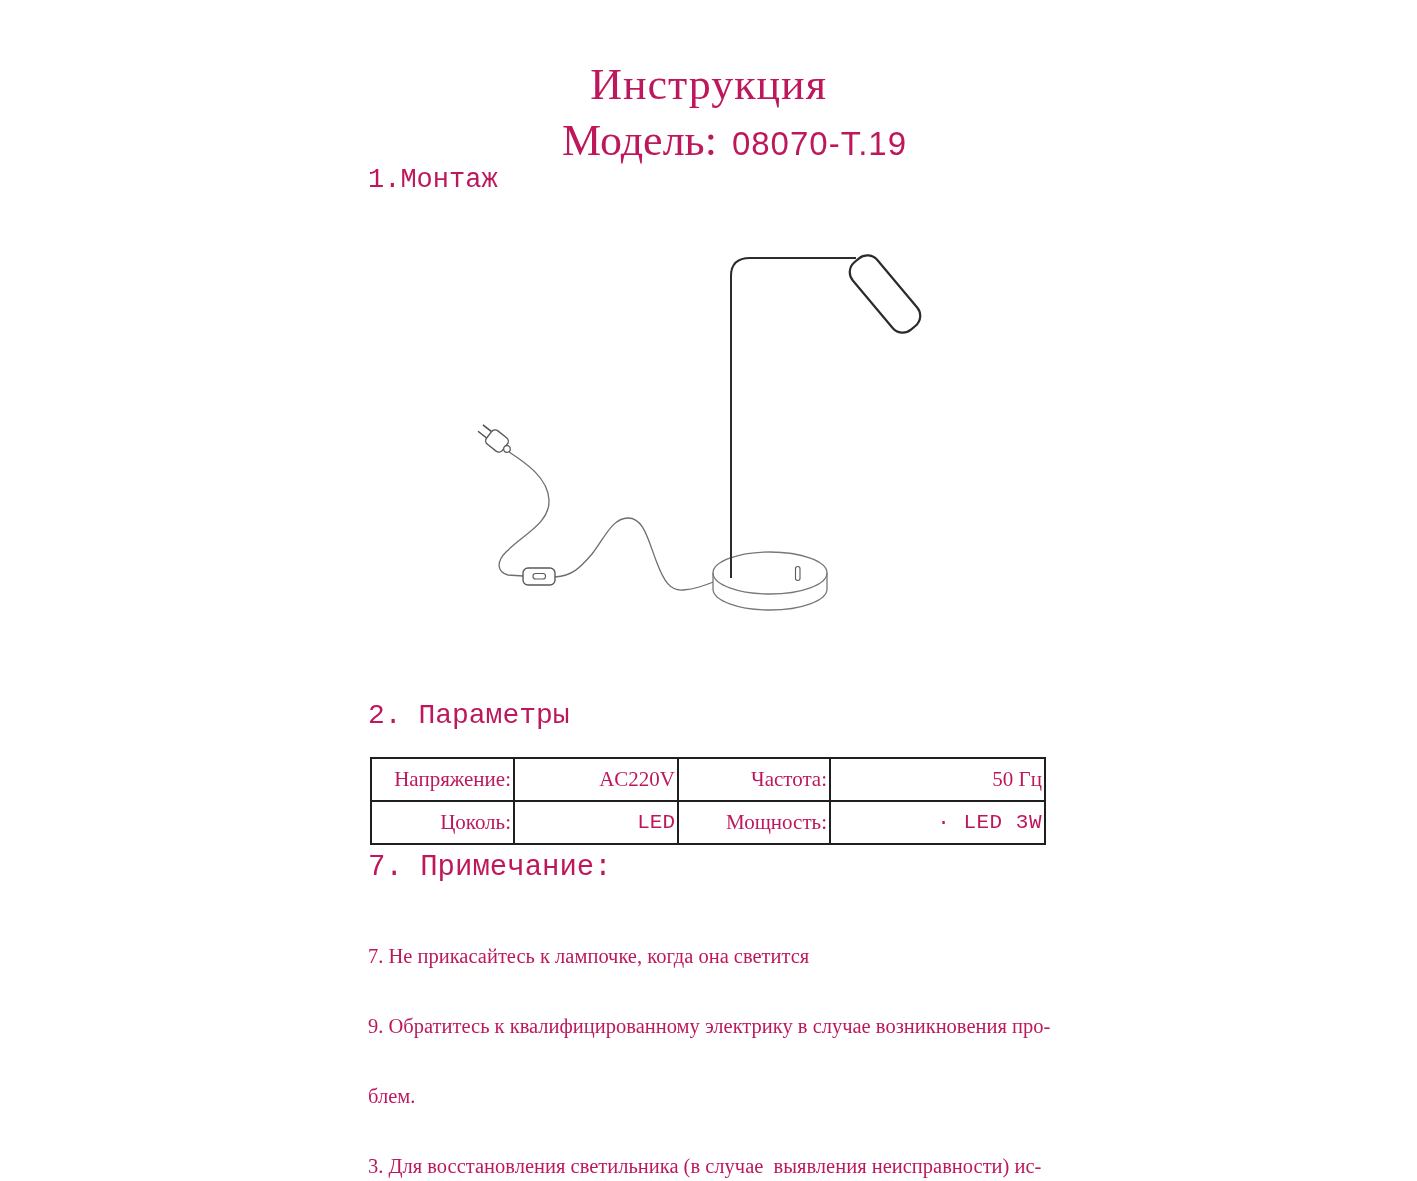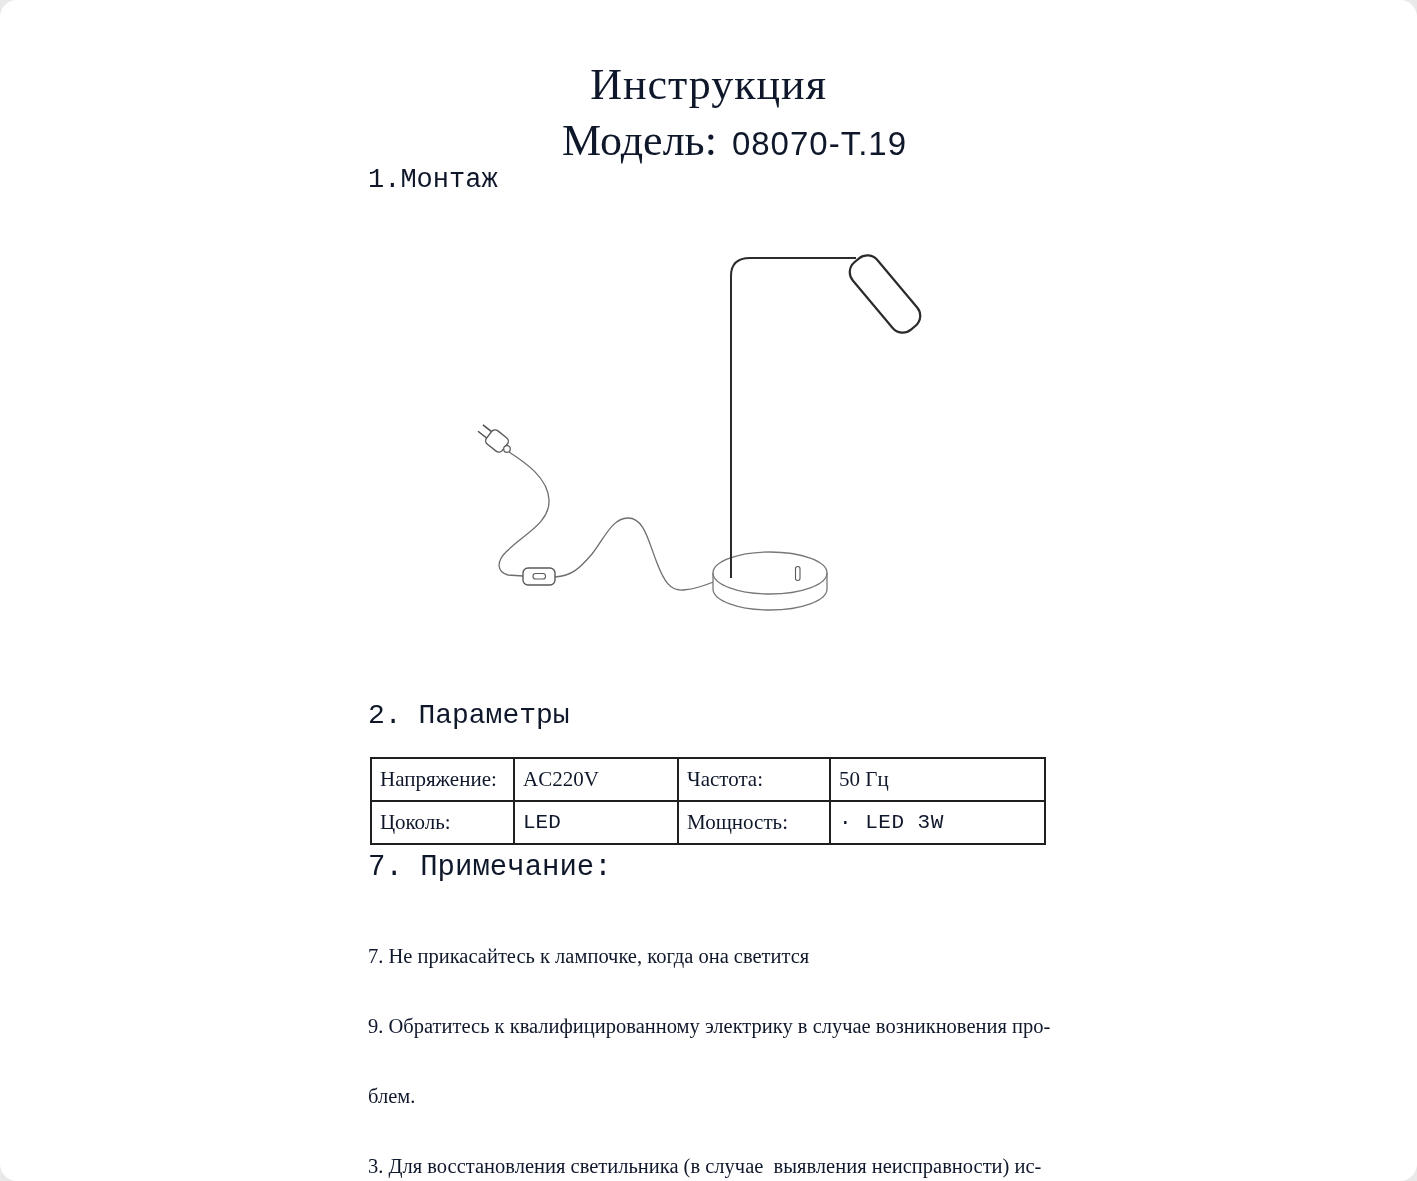--- a/index.html
+++ b/index.html
@@ -2,23 +2,22 @@
 <html><head>
 <meta charset="utf-8">
 <style>
   html,body { margin:0; padding:0; background:#e9e9e9; }
   .page {
     position:relative;
     width:1417px; height:1181px;
     margin:0 auto;
     background:#ffffff;
     font-family:"Liberation Serif", serif;
-    color:#0f172a;
+    color:#be185d;
     overflow:hidden;
-    border-radius:17px;
   }
   .title {
     position:absolute; top:62px; left:0; right:0;
     text-align:center;
     font-size:44px; line-height:1.05;
     letter-spacing:1px;
   }
   .model-line {
     position:absolute; top:118px; left:0; right:0;
     text-align:center;
@@ -46,20 +45,21 @@
     background:#fff;
   }
   table.params td {
     border:2px solid #1f1f1f;
     height:41px;
     padding:0 2px 0 8px;
     font-size:21px;
     vertical-align:middle;
     overflow:hidden;
     white-space:nowrap;
+    text-align:right;
   }
   td.sans-big  { font-family:Liberation Mono, monospace; font-size:21px; }
   td.sans-small{ font-family:Liberation Mono, monospace; font-size:16px; letter-spacing:0.5px; }
 
   .notes {
     position:absolute; left:368px; top:898px; width:700px;
     font-size:20.5px; line-height:23.4px;
     white-space:pre-wrap;
   }
 </style>

